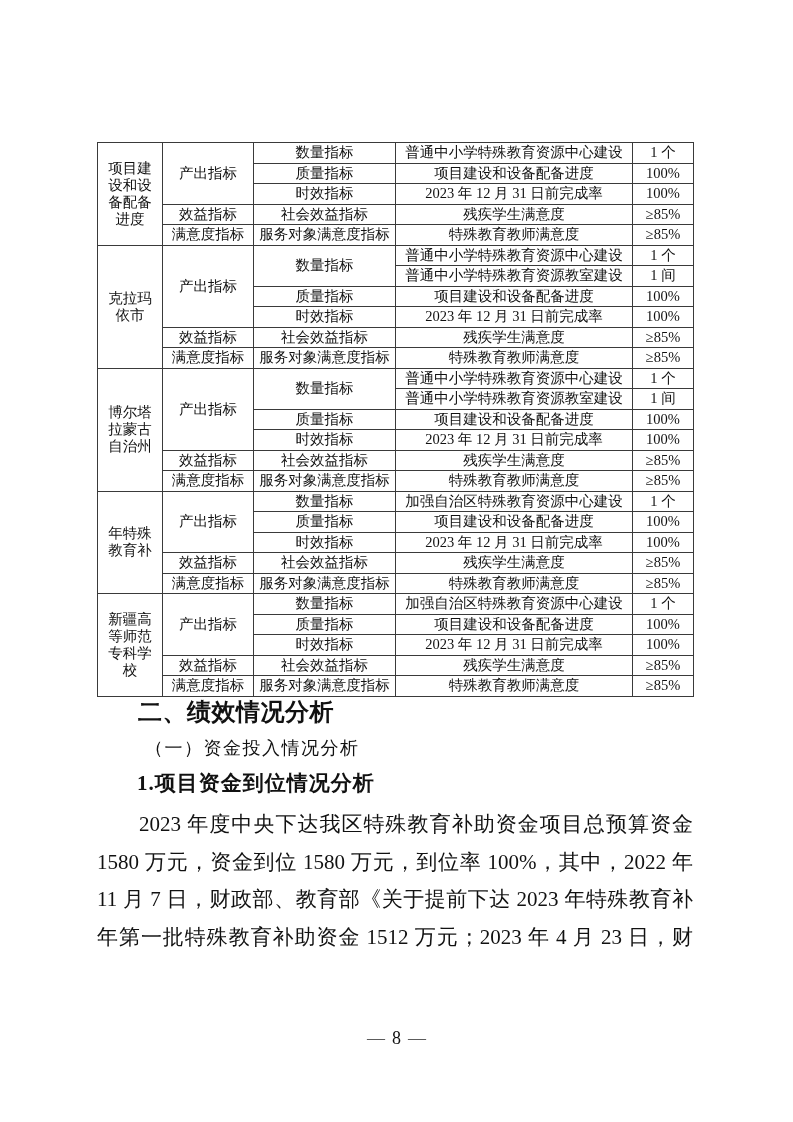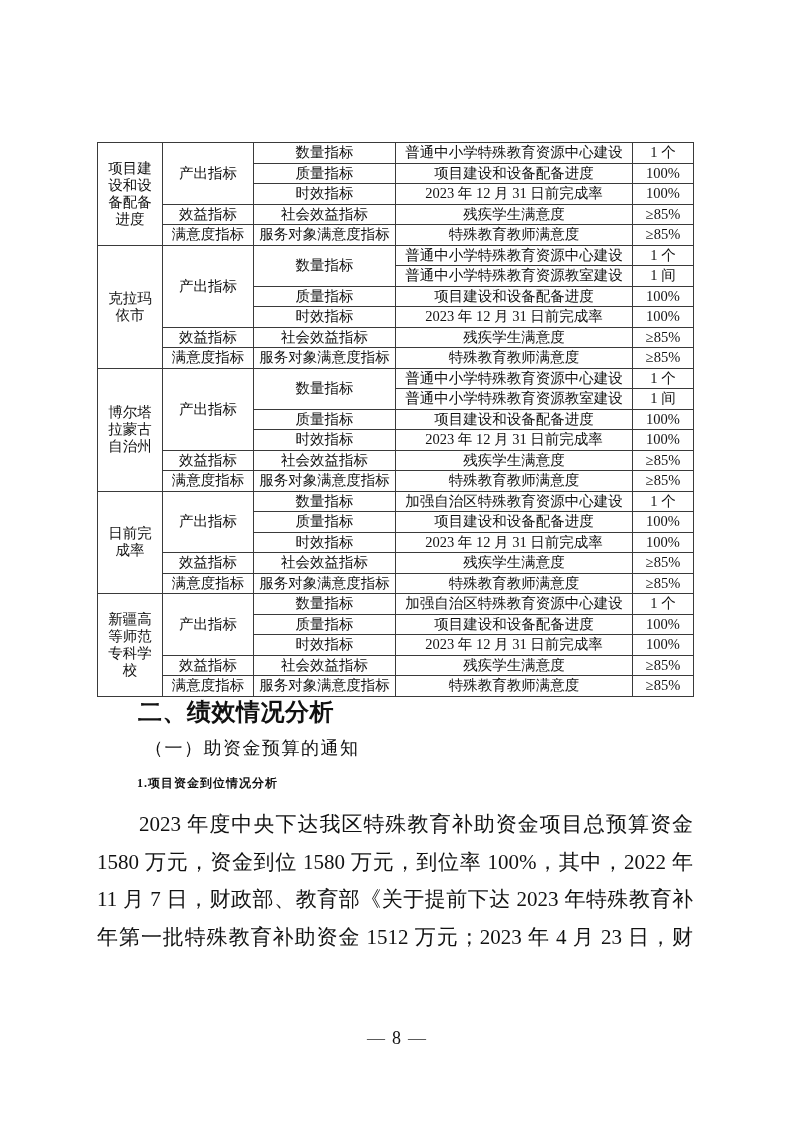--- a/index.html
+++ b/index.html
@@ -42,21 +42,21 @@
     font-weight:bold;font-size:24px;line-height:26px;letter-spacing:0.5px;
     white-space:nowrap;
   }
   .h2{
     position:absolute;left:145px;top:736px;
     font-size:18px;line-height:24px;letter-spacing:1.5px;
     white-space:nowrap;
   }
   .h3{
     position:absolute;left:137px;top:771px;
-    font-weight:bold;font-size:12px;line-height:24px;letter-spacing:1px;
+    font-weight:bold;font-size:21px;line-height:24px;letter-spacing:1px;
     white-space:nowrap;
   }
   
   .para{
     position:absolute;left:97px;top:806px;width:596px;
     font-size:21px;
   }
   .para .line{
     width:596px;
     line-height:37.6px;
@@ -180,21 +180,21 @@
             <td class="name-cell">残疾学生满意度</td>
             <td class="value-cell">≥85%</td>
           </tr>
           <tr>
             <td class="category-cell">满意度指标</td>
             <td class="type-cell">服务对象满意度指标</td>
             <td class="name-cell">特殊教育教师满意度</td>
             <td class="value-cell">≥85%</td>
           </tr>
           <tr>
-            <td rowspan="5" class="region-cell">日前完成率</td>
+            <td rowspan="5" class="region-cell">年特殊教育补</td>
             <td rowspan="3" class="category-cell">产出指标</td>
             <td class="type-cell">数量指标</td>
             <td class="name-cell">加强自治区特殊教育资源中心建设</td>
             <td class="value-cell">1 个</td>
           </tr>
           <tr>
             <td class="type-cell">质量指标</td>
             <td class="name-cell">项目建设和设备配备进度</td>
             <td class="value-cell">100%</td>
           </tr>
@@ -242,21 +242,21 @@
             <td class="category-cell">满意度指标</td>
             <td class="type-cell">服务对象满意度指标</td>
             <td class="name-cell">特殊教育教师满意度</td>
             <td class="value-cell">≥85%</td>
           </tr>
         </tbody>
     </table>
   </div>
 
   <div class="h1">二、绩效情况分析</div>
-  <div class="h2">（一）助资金预算的通知</div>
+  <div class="h2">（一）资金投入情况分析</div>
   <div class="h3">1.项目资金到位情况分析</div>
 
   <div class="para">
     <div class="line first">2023 年度中央下达我区特殊教育补助资金项目总预算资金</div>
     <div class="line">1580 万元，资金到位 1580 万元，到位率 100%，其中，2022 年</div>
     <div class="line">11 月 7 日，财政部、教育部《关于提前下达 2023 年特殊教育补</div>
     <div class="line">年第一批特殊教育补助资金 1512 万元；2023 年 4 月 23 日，财</div>
   </div>
 
   <div class="footer">

